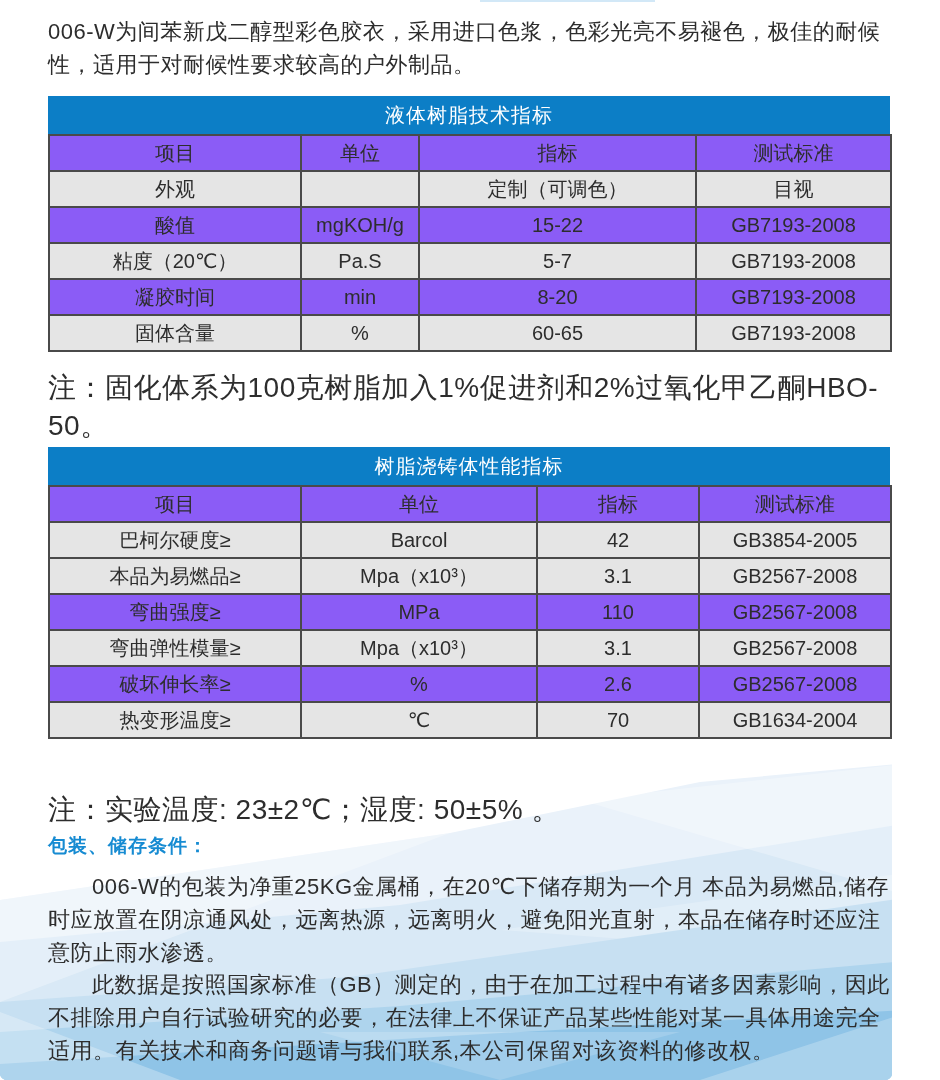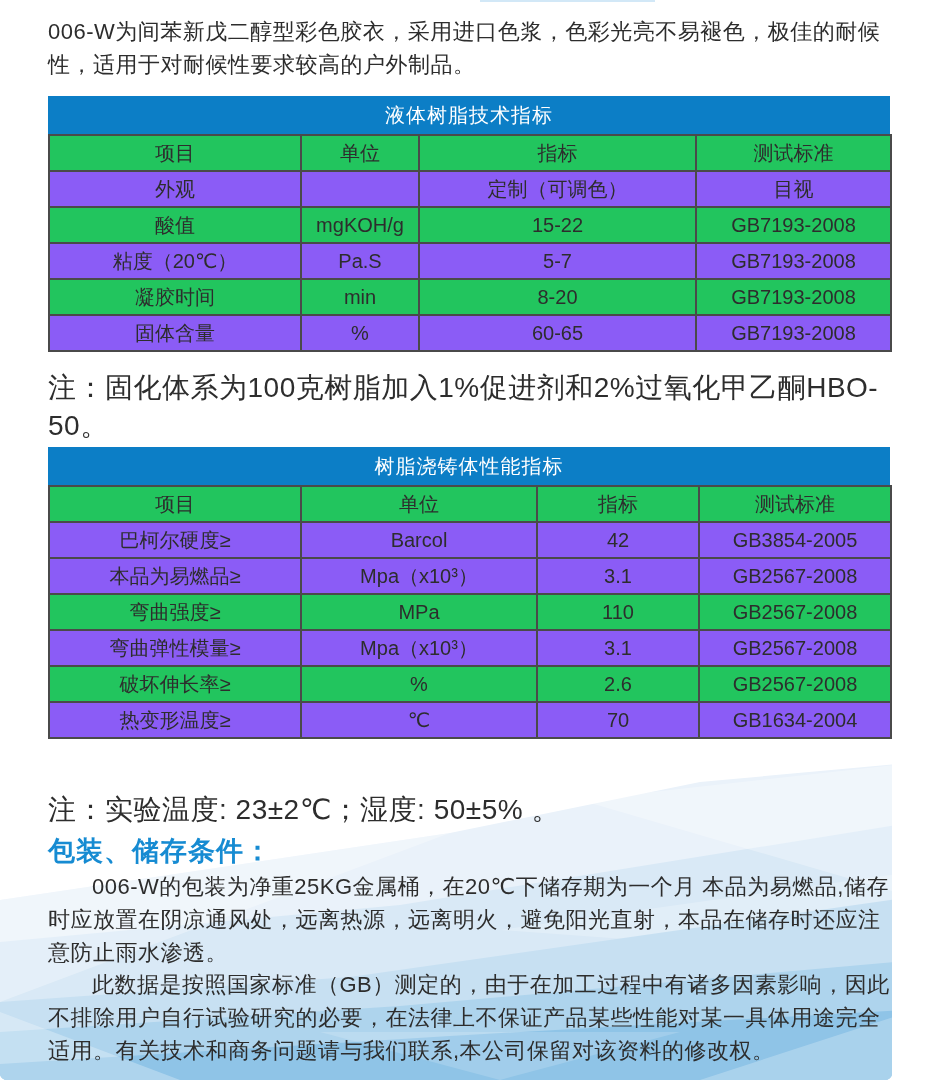--- a/index.html
+++ b/index.html
@@ -24,32 +24,32 @@
 
   .tbl-title {
     height:38px; background:#0c7ec6; color:#ffffff;
     display:flex; align-items:center; justify-content:center;
     font-size:20px; letter-spacing:1px;
   }
   table { width:842px; border-collapse:collapse; table-layout:fixed; }
   td {
     border:2px solid #4a4a4a; height:36px; padding:0 4px;
     text-align:center; vertical-align:middle;
-    font-size:20px; color:#2d2d2d; background:#8b5cf6;
+    font-size:20px; color:#2d2d2d; background:#e5e5e5;
     overflow:hidden; white-space:nowrap;
   }
-  tr.gray td { background:#22c55e; }
+  tr.gray td { background:#8b5cf6; }
 
   .note { position:absolute; left:48px; width:848px; font-size:28px; letter-spacing:.5px; }
   .note-1 { top:369px; }
   .note-2 { top:791px; }
 
   .storage-heading {
     position:absolute; left:48px; top:833px;
-    font-size:27px; font-weight:bold; color:#168bd2; letter-spacing:1px;
+    font-size:19px; font-weight:bold; color:#168bd2; letter-spacing:1px;
   }
   .para {
     position:absolute; left:48px; width:848px;
     font-size:22px; line-height:33px; text-indent:2em; letter-spacing:.5px;
   }
   .para-1 { top:870px; }
   .para-2 { top:968px; }
 </style>
 </head>
 <body>

